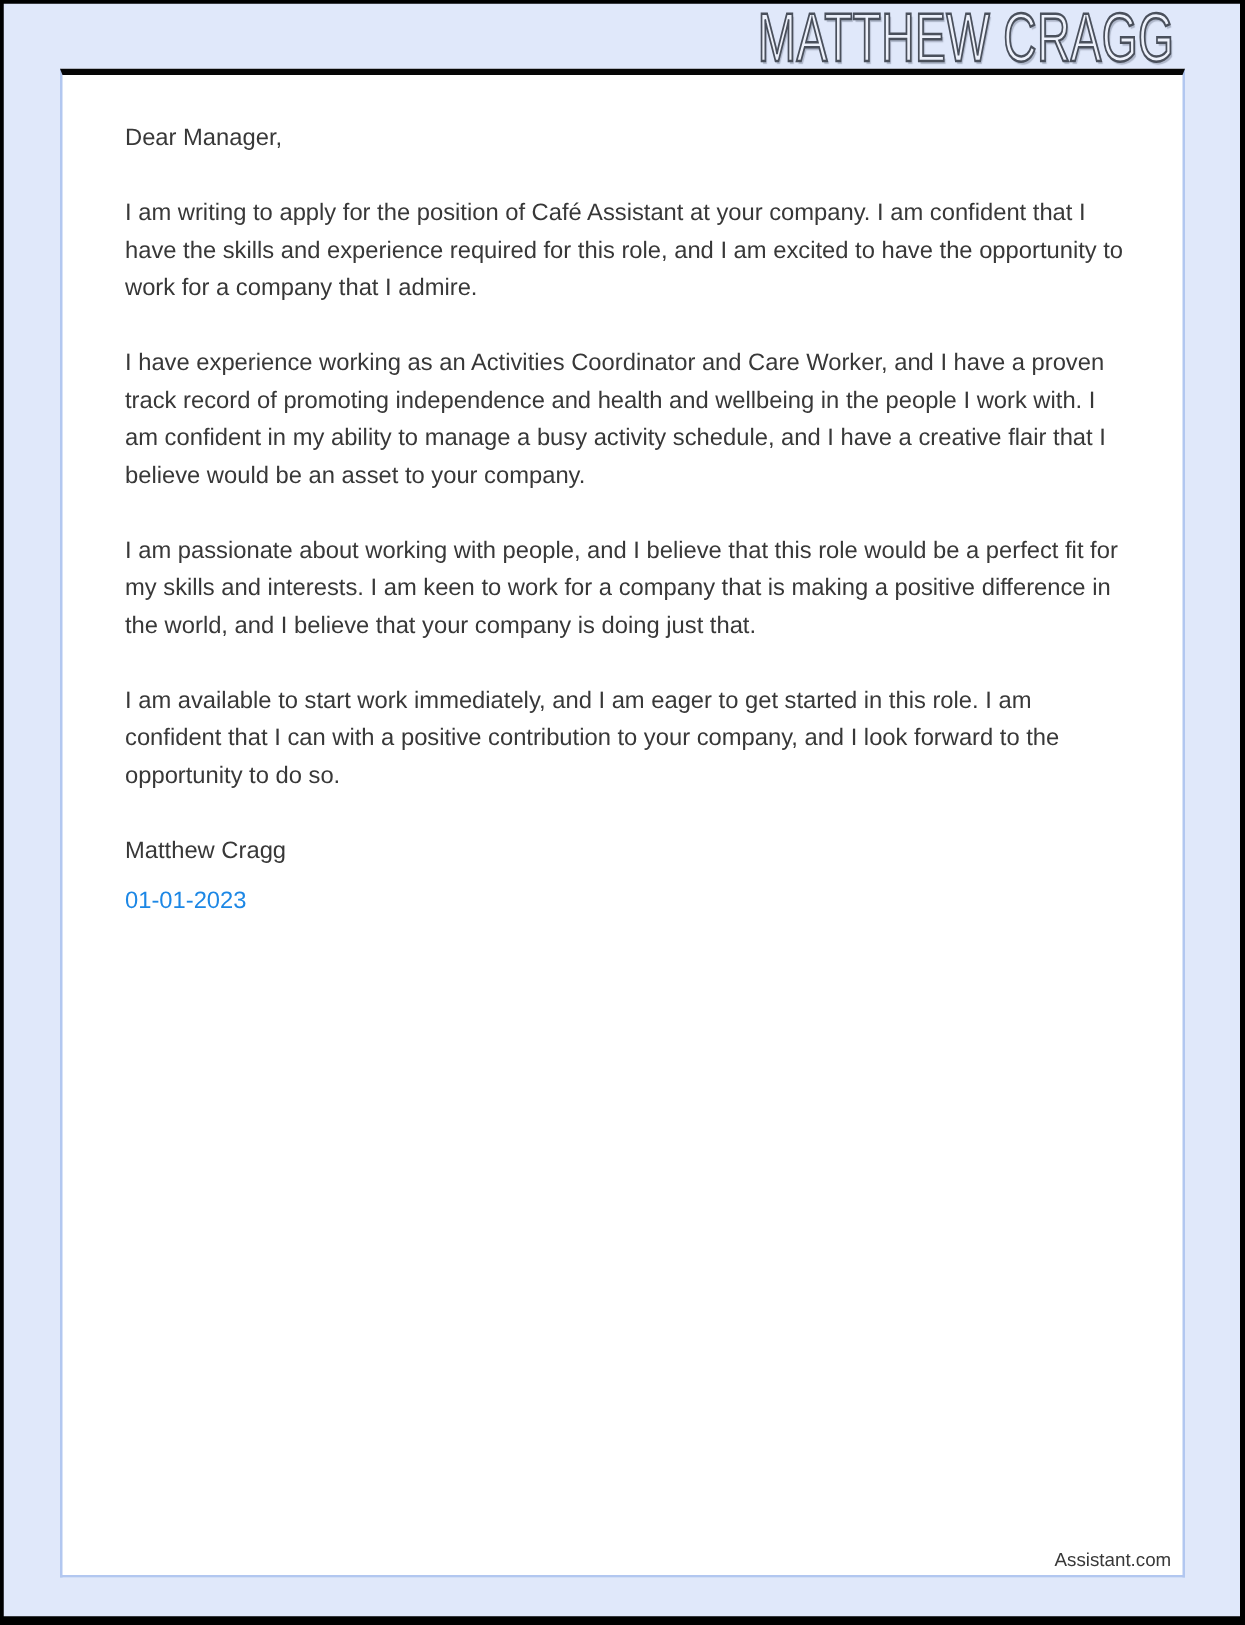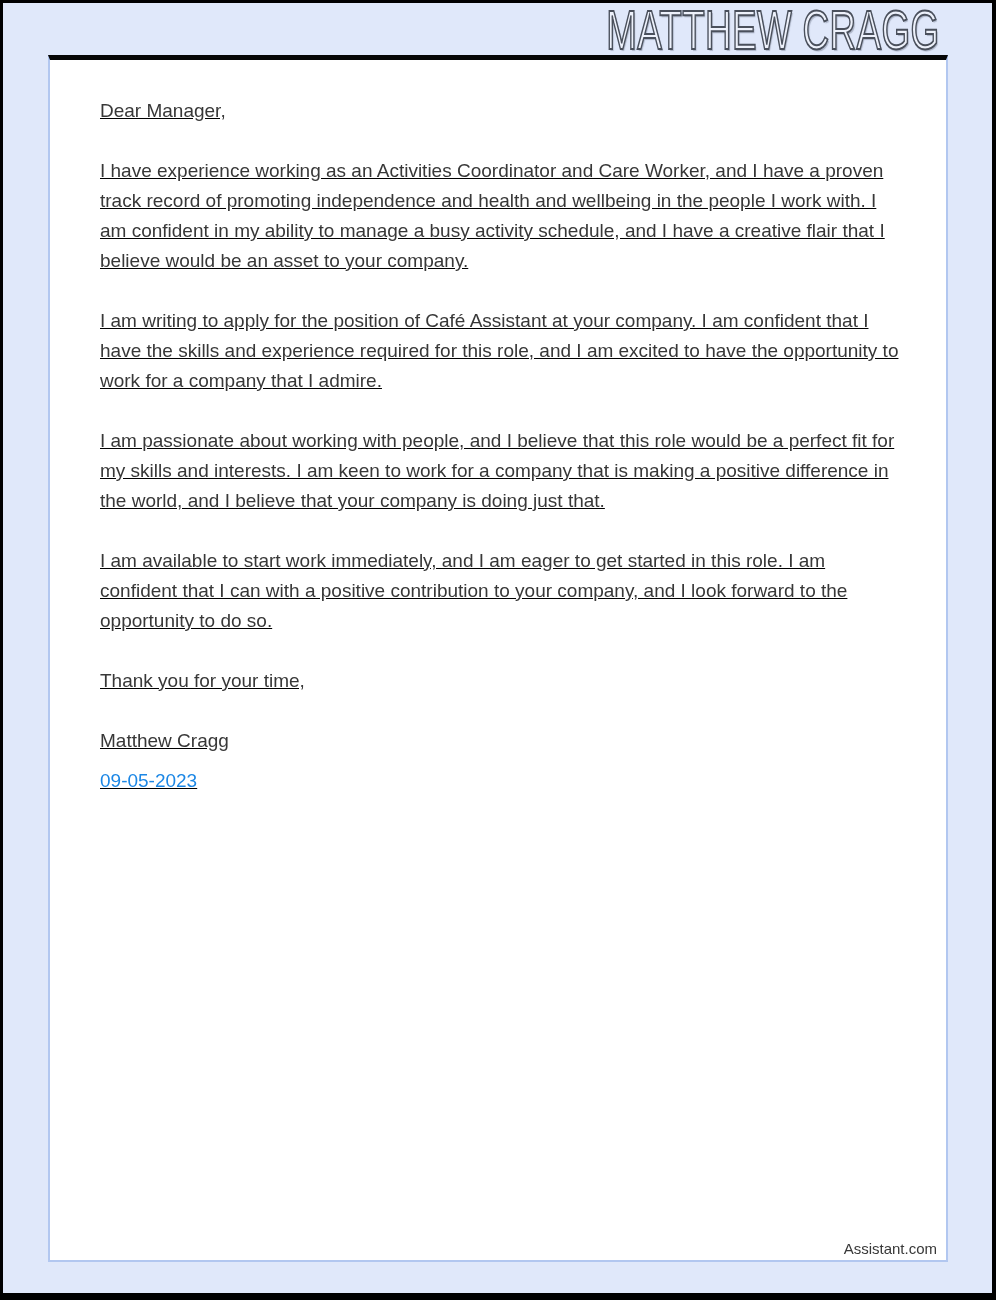--- a/index.html
+++ b/index.html
@@ -45,21 +45,20 @@
     top: 52px;
     width: 900px;
     height: 1207px;
     box-sizing: border-box;
     background: #ffffff;
     border-top: 5px solid #060606;
     border-left: 2px solid var(--box_border, #b2c7f0);
     border-right: 2px solid var(--box_border, #b2c7f0);
     border-bottom: 2px solid var(--box_border, #b2c7f0);
     padding: 36px 46px 0 50px;
-    text-decoration: underline;
   }
   .letter p {
     margin: 0 0 30px 0;
     font-size: 19px;
     line-height: 30px;
     color: var(--body_text, #383838);
   }
   .letter p.signature {
     margin-bottom: 10px;
   }
@@ -82,31 +81,30 @@
 
 <div class="canvas">
   <div class="page">
 
     <h1 class="page-title">MATTHEW CRAGG</h1>
 
     <div class="letter">
 
       <p>Dear Manager,</p>
 
+      <p>I am writing to apply for the position of Café Assistant at your company. I am confident that I have the skills and experience required for this role, and I am excited to have the opportunity to work for a company that I admire.</p>
+
       <p>I have experience working as an Activities Coordinator and Care Worker, and I have a proven track record of promoting independence and health and wellbeing in the people I work with. I am confident in my ability to manage a busy activity schedule, and I have a creative flair that I believe would be an asset to your company.</p>
-
-      <p>I am writing to apply for the position of Café Assistant at your company. I am confident that I have the skills and experience required for this role, and I am excited to have the opportunity to work for a company that I admire.</p>
 
       <p>I am passionate about working with people, and I believe that this role would be a perfect fit for my skills and interests. I am keen to work for a company that is making a positive difference in the world, and I believe that your company is doing just that.</p>
 
       <p>I am available to start work immediately, and I am eager to get started in this role. I am confident that I can with a positive contribution to your company, and I look forward to the opportunity to do so.</p>
 
-      <p>Thank you for your time,</p>
 
       <p class="signature">Matthew Cragg</p>
 
-      <p class="date">09-05-2023</p>
+      <p class="date">01-01-2023</p>
 
       <span class="watermark">Assistant.com</span>
     </div>
 
   </div>
 </div>
 
 </body></html>

